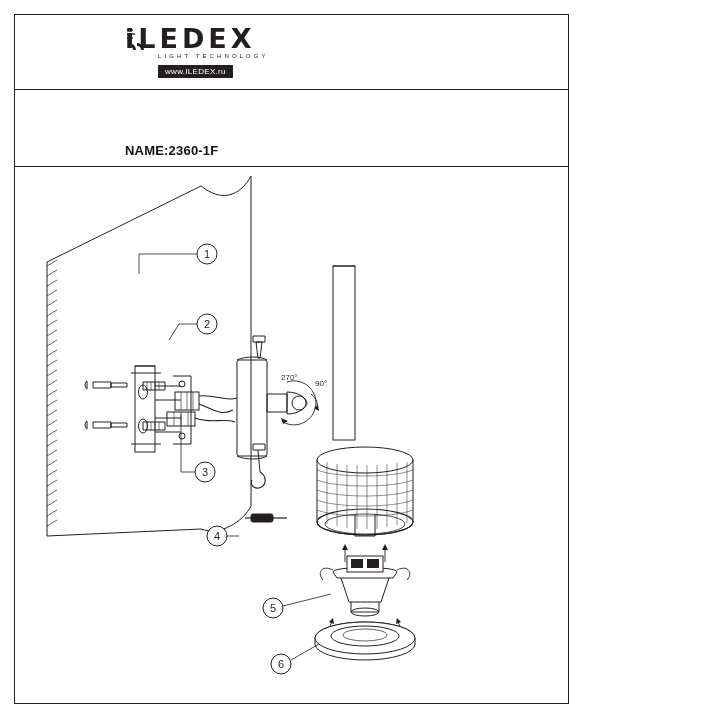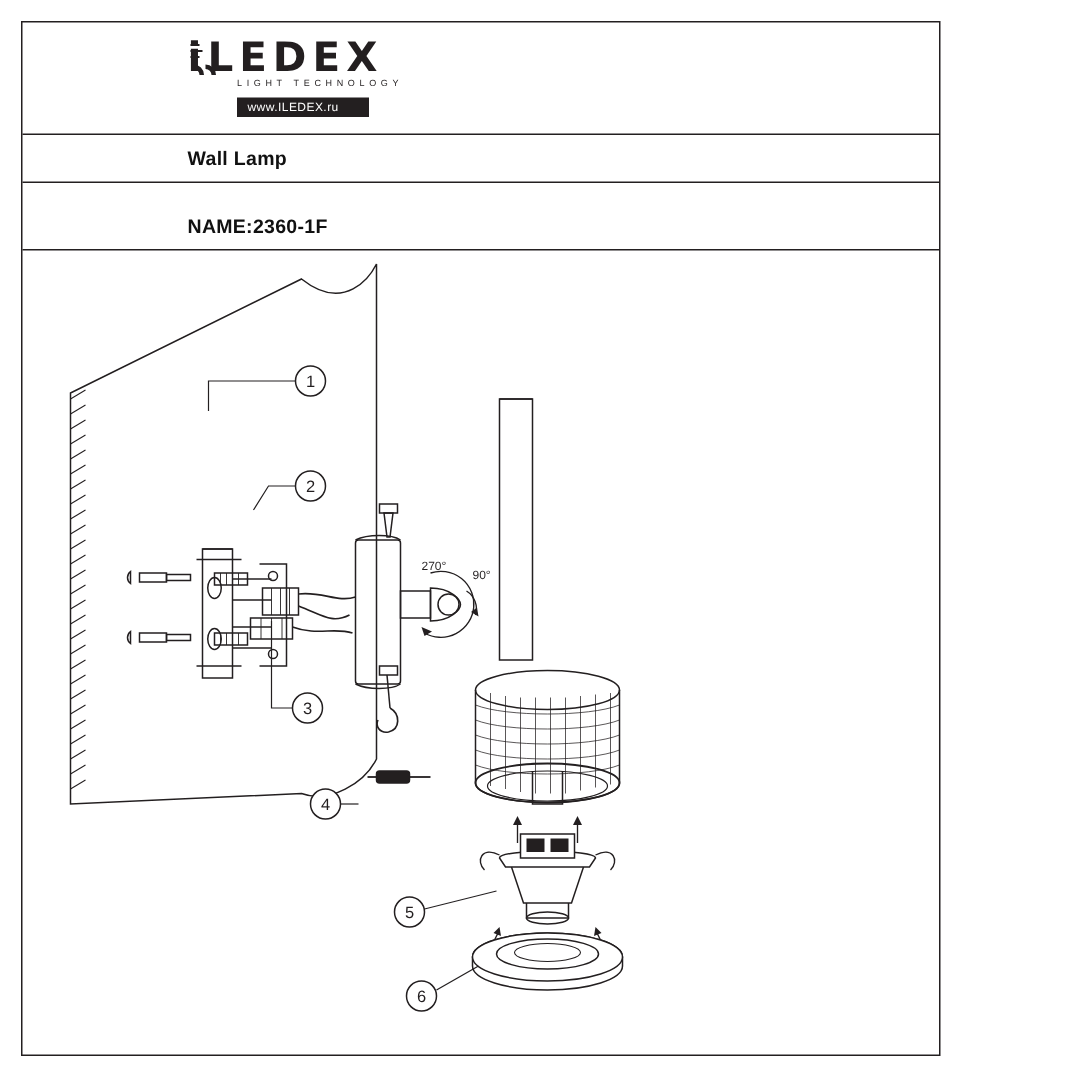--- a/index.html
+++ b/index.html
@@ -11,21 +11,21 @@
     width: 720px;
     height: 720px;
     font-family: "Liberation Sans", sans-serif;
     color: #111111;
     overflow: hidden;
   }
   .sheet {
     position: absolute;
     left: 14px;
     top: 14px;
-    width: 613px;
+    width: 555px;
     height: 690px;
     border: 1px solid #231f20;
     box-sizing: border-box;
     background: #ffffff;
   }
   
   .header-logo-row {
     position: absolute;
     left: 0; top: 0;
     width: 100%;
@@ -93,21 +93,21 @@
     color: #231f20;
     font-family: "Liberation Sans", sans-serif;
   }
   .logo-url {
     position: absolute;
     left: 33px;
     top: 42px;
     background: #231f20;
     color: #ffffff;
     font-size: 8px;
-    padding: 2px 20px 2px 7px;
+    padding: 2px 7px 2px 7px;
     letter-spacing: 0.3px;
   }
   .logo-marks {
     position: absolute;
     left: 0;
     top: 4px;
     width: 30px;
     height: 26px;
   }
   
@@ -147,23 +147,20 @@
           <path d="M4 16 a7 7 0 0 1 7 7 h-3 a4 4 0 0 0 -4 -4 z"></path>
           <path d="M12 16 a7 7 0 0 1 7 7 h-3 a4 4 0 0 0 -4 -4 z"></path>
         </g>
       </svg>
       <div class="logo-main">iLEDEX</div>
       <div class="logo-sub">LIGHT TECHNOLOGY</div>
       <div class="logo-url">www.ILEDEX.ru</div>
     </div>
   </div>
 
-  <div class="title-row">
-    <div class="title-text">Wall Lamp</div>
-  </div>
 
   <div class="name-row">
     <div class="name-text">NAME:2360-1F</div>
   </div>
 
   <div class="drawing">
     <svg width="688" height="549" viewBox="0 0 688 549">
       <g stroke="#231f20" fill="none" stroke-width="1">
 
         <g>

